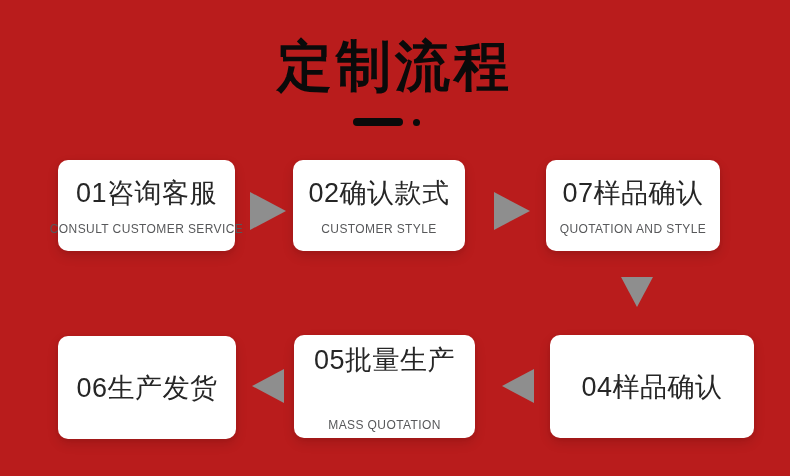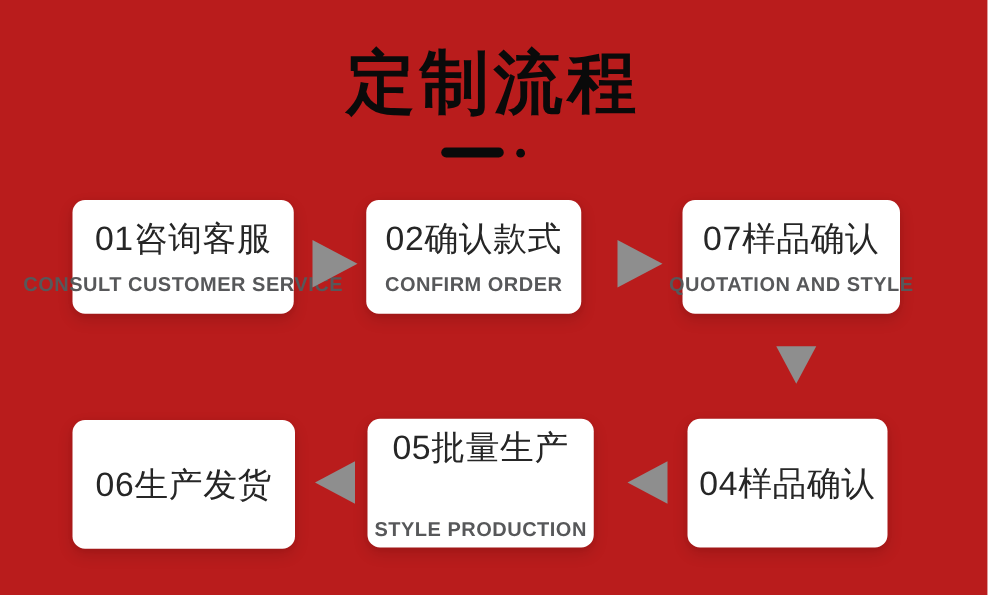--- a/index.html
+++ b/index.html
@@ -63,30 +63,29 @@
     text-align: center;
   }
   .card-title {
     font-size: 27px;
     font-weight: 500;
     letter-spacing: 0.5px;
     color: #262626;
     white-space: nowrap;
   }
   .card-sub {
-    font-size: 16px;
+    font-size: 12px;
     letter-spacing: 0.4px;
     color: #57585a;
     white-space: nowrap;
-    font-weight: bold;
   }
   .card-01 { left: 58px;  top: 160px; width: 177px; height: 91px; }
   .card-02 { left: 293px; top: 160px; width: 172px; height: 91px; }
   .card-03 { left: 546px; top: 160px; width: 174px; height: 91px; }
-  .card-04 { left: 550px; top: 335px; width: 160px; height: 103px; justify-content: center; }
+  .card-04 { left: 550px; top: 335px; width: 204px; height: 103px; justify-content: center; }
   .card-05 { left: 294px; top: 335px; width: 181px; height: 103px; gap: 40px; }
   .card-06 { left: 58px;  top: 336px; width: 178px; height: 103px; }
   .arrow { position: absolute; width: 0; height: 0; }
   .arrow.right {
     border-top: 19px solid transparent;
     border-bottom: 19px solid transparent;
     border-left: 36px solid var(--arrow-color, #8e8e8e);
   }
   .arrow.down {
     border-left: 16px solid transparent;
@@ -118,41 +117,41 @@
 
   <div class="card card-01">
     <div class="card-title"><span>01</span><span>咨询客服</span></div>
     <div class="card-sub">CONSULT CUSTOMER SERVICE</div>
   </div>
 
   <div class="arrow right a1"></div>
 
   <div class="card card-02">
     <div class="card-title"><span>02</span><span>确认款式</span></div>
-    <div class="card-sub">CONFIRM ORDER</div>
+    <div class="card-sub">CUSTOMER STYLE</div>
   </div>
 
   <div class="arrow right a2"></div>
 
   <div class="card card-03">
     <div class="card-title"><span>07</span><span>样品确认</span></div>
     <div class="card-sub">QUOTATION AND STYLE</div>
   </div>
 
   <div class="arrow down a3"></div>
 
   <div class="card card-04">
     <div class="card-title"><span>04</span><span>样品确认</span></div>
   </div>
 
   <div class="arrow left a4"></div>
 
   <div class="card card-05">
     <div class="card-title"><span>05</span><span>批量生产</span></div>
-    <div class="card-sub">STYLE PRODUCTION</div>
+    <div class="card-sub">MASS QUOTATION</div>
   </div>
 
   <div class="arrow left a5"></div>
 
   <div class="card card-06">
     <div class="card-title"><span>06</span><span>生产发货</span></div>
   </div>
 
 </div>
 

